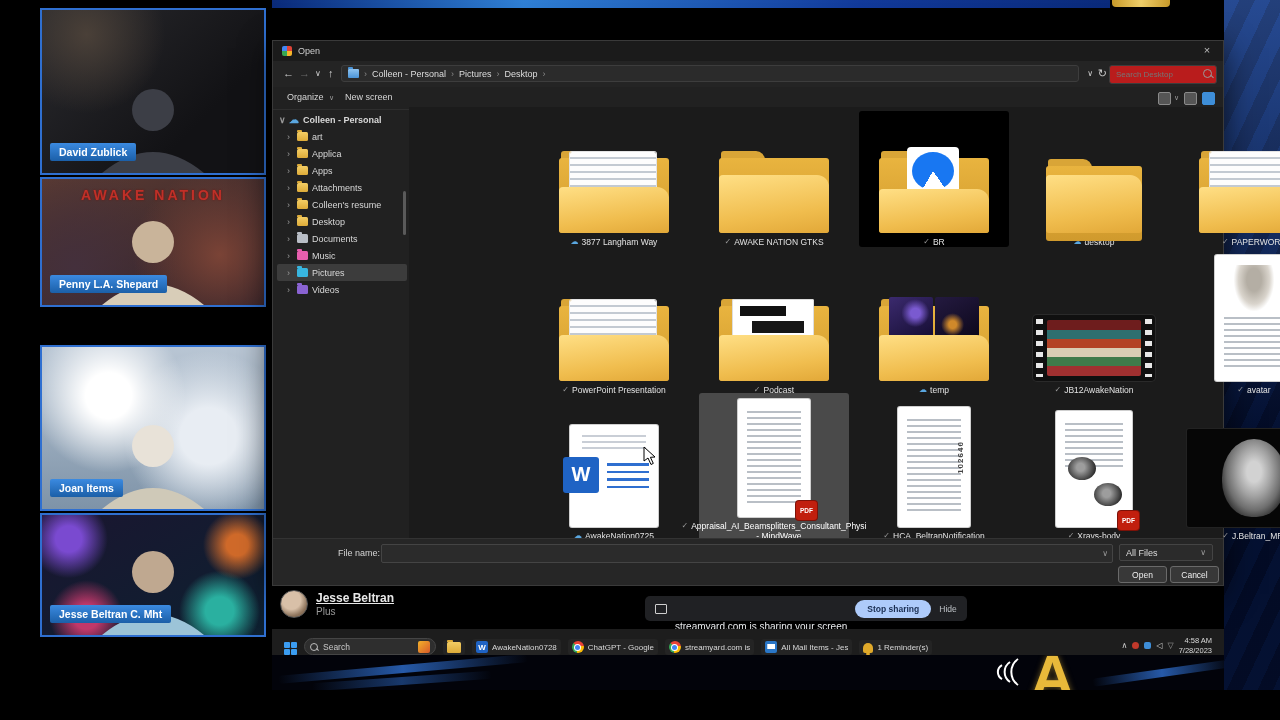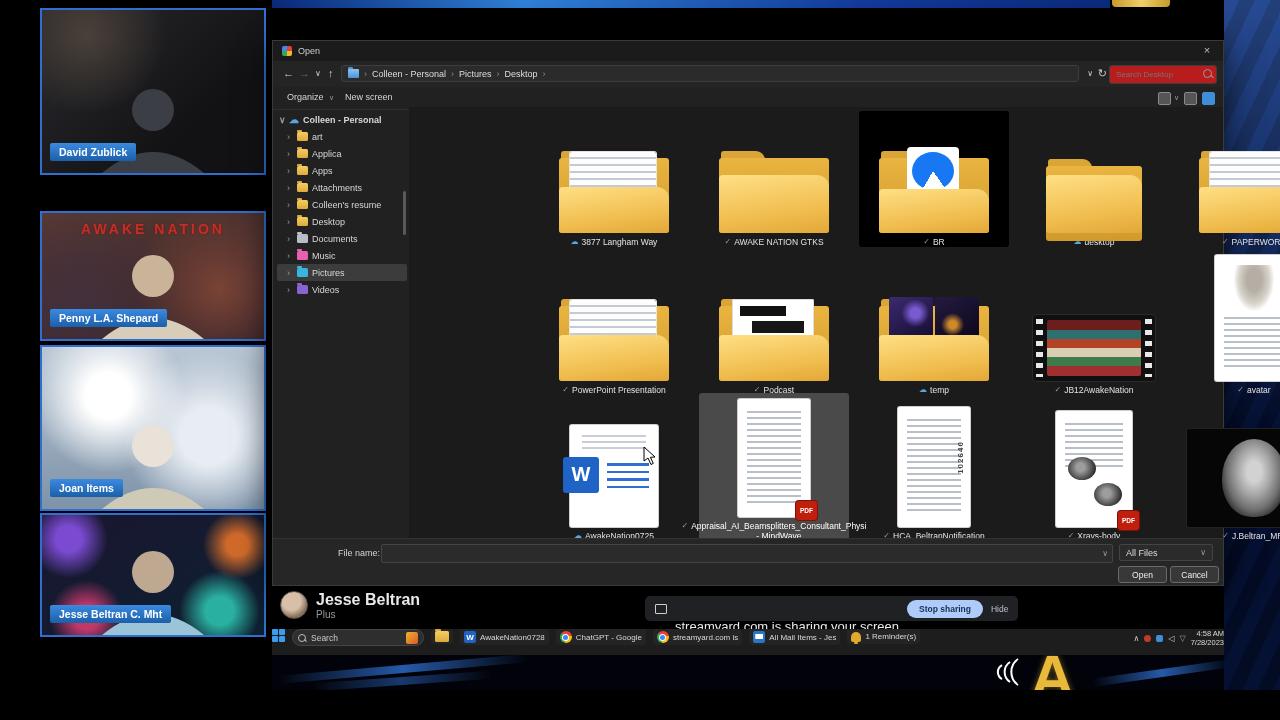--- a/index.html
+++ b/index.html
@@ -157,33 +157,33 @@
     font-size:9px;font-family:"Liberation Sans",sans-serif;outline:none;}
   .combo-caret{position:absolute;right:4px;top:4px;color:#999;font-size:8px;}
   .ftype{position:absolute;left:846px;top:5px;width:94px;height:17px;background:#2b2b2b;border:1px solid #444;
     border-radius:2px;color:#ddd;display:flex;align-items:center;padding:0 6px;justify-content:space-between;box-sizing:border-box;}
   .btn{position:absolute;top:27px;height:15px;width:47px;background:#383838;border:1px solid #6a6a6a;
     border-radius:3px;color:#eee;font-size:8.5px;display:flex;align-items:center;justify-content:center;}
 
   
   .presenter{left:280px;top:590px;display:flex;gap:8px;align-items:center;}
   .pav{width:26px;height:26px;border-radius:50%;background:radial-gradient(circle at 40% 35%,#d8c0a8 0 40%,#8a7058 70%);border:1px solid #555;}
-  .pname{font-size:16px;color:#e8e8e8;font-weight:bold;line-height:1.2;}
+  .pname{font-size:12px;color:#e8e8e8;font-weight:bold;line-height:1.2;text-decoration:underline;}
   .pplan{font-size:10px;color:#9a9a9a;}
   .toast{left:645px;top:596px;height:25px;background:#202124;border-radius:5px;display:flex;
     align-items:center;gap:8px;padding:0 10px;box-shadow:0 1px 4px rgba(0,0,0,.6);}
   .mon-ic{width:10px;height:8px;border:1.5px solid #cfcfcf;border-radius:1px;}
-  .toast-text{font-size:13px;color:#e8eaed;margin-top:36px;}
+  .toast-text{font-size:10px;color:#e8eaed;margin-top:36px;}
   .stop-pill{background:#aecbfa;color:#1a2e52;font-size:8.5px;font-weight:bold;border-radius:11px;
     padding:4px 12px;border:0;font-family:"Liberation Sans",sans-serif;}
   .hide-lbl{font-size:8.5px;color:#bdc1c6;}
 
   
   .taskbar{left:272px;top:629px;width:952px;height:26px;background:#1d1d1d;display:flex;
-    align-items:flex-start;gap:7px;padding:0 0;box-sizing:border-box;}
+    align-items:flex-end;gap:7px;padding:0 12px;box-sizing:border-box;}
   .tb-spacer{flex:1;}
   .start{width:13px;height:13px;display:grid;grid-template-columns:6px 6px;grid-template-rows:6px 6px;gap:1px;}
   .start span{background:#3b9df2;border-radius:1px;}
   .tb-search{width:132px;height:17px;background:#2e2e2e;border:1px solid #454545;border-radius:9px;
     display:flex;align-items:center;gap:5px;padding:0 5px;box-sizing:border-box;}
   .tb-search .mag2{width:6px;height:6px;border:1.2px solid #bbb;border-radius:50%;position:relative;flex:none;}
   .tb-search .mag2::after{content:"";position:absolute;left:5px;top:5px;width:3px;height:1.2px;background:#bbb;transform:rotate(45deg);}
   .tb-search .slabel{font-size:8.5px;color:#c9c9c9;flex:1;}
   .tb-search .bing{width:12px;height:12px;border-radius:2px;background:linear-gradient(135deg,#f2b12a,#d85a2a);flex:none;}
   .tb-app{display:flex;align-items:center;gap:4px;padding:2px 4px;border-radius:3px;background:#242424;}
@@ -229,21 +229,21 @@
   </div>
   <div class="abs bottom-black"></div>
 
   <div class="abs cam cam1" style="top:8px;height:167px;">
     <svg class="sil" width="150" height="96" viewBox="0 0 100 64">
       <circle cx="50" cy="22" r="14" fill="#3c3e46"></circle>
         <path d="M16 64 Q50 36 84 64 Z" fill="#3c3e46"></path>
       </svg>
     <span class="cam-label">David Zublick</span>
   </div>
-  <div class="abs cam cam2" style="top:177px;height:130px;margin-top:34px;">
+  <div class="abs cam cam2" style="top:177px;height:130px;">
     <div class="backdrop-text">AWAKE NATION</div>
     <svg class="sil" width="150" height="96" viewBox="0 0 100 64">
       <circle cx="50" cy="22" r="14" fill="#c9b49a"></circle>
         <path d="M16 64 Q50 36 84 64 Z" fill="#d8cdb8"></path>
       </svg>
     <span class="cam-label">Penny L.A. Shepard</span>
   </div>
   <div class="abs cam cam3" style="top:345px;height:166px;">
     <svg class="sil" width="150" height="96" viewBox="0 0 100 64">
       <circle cx="50" cy="22" r="14" fill="#e8e2d8"></circle>

